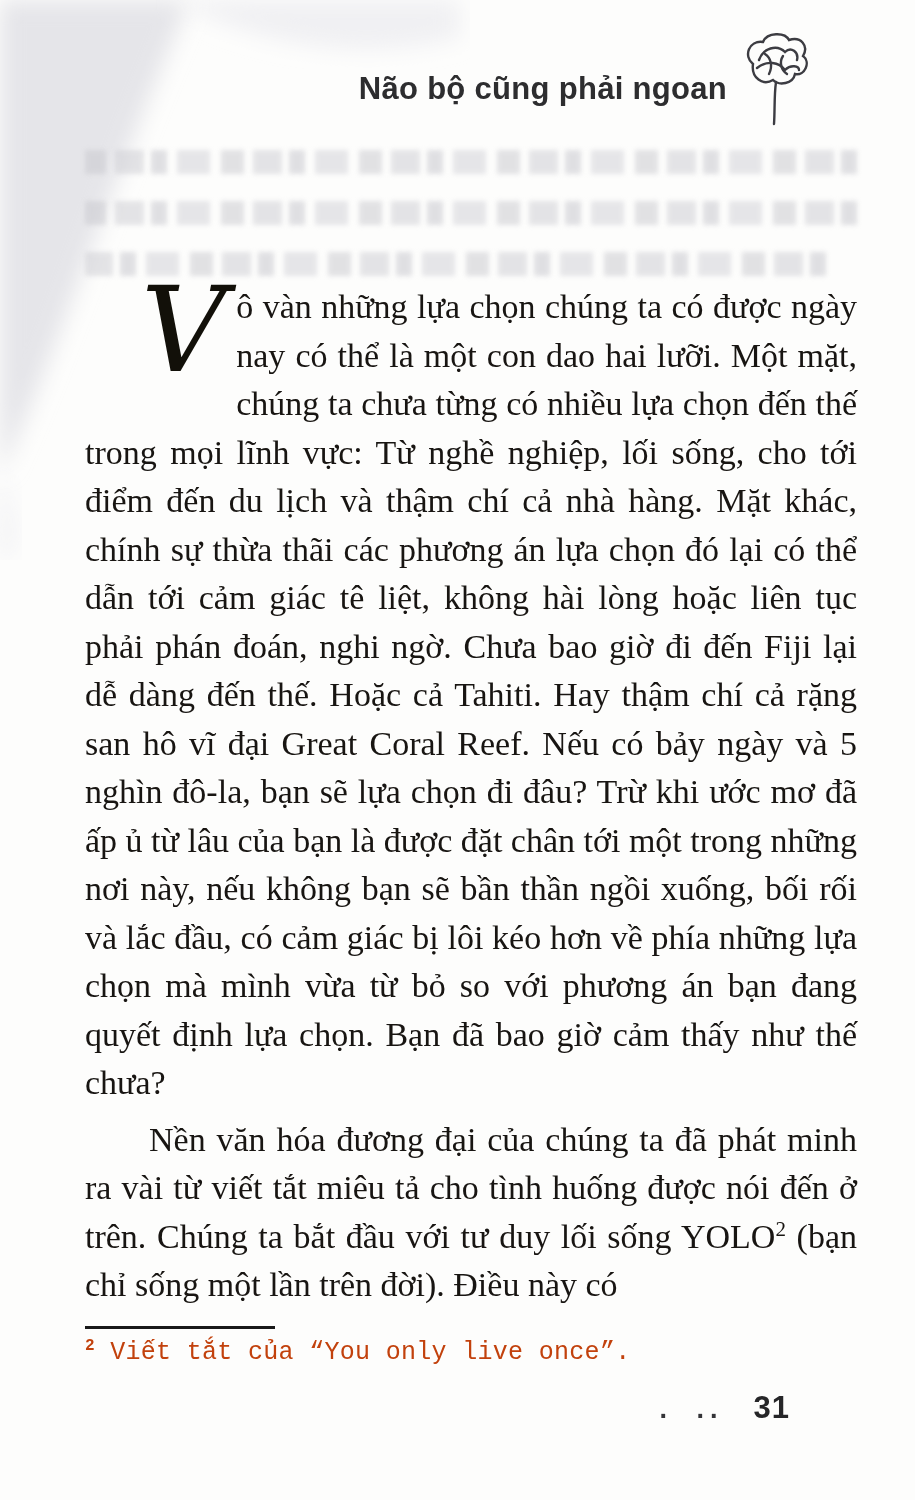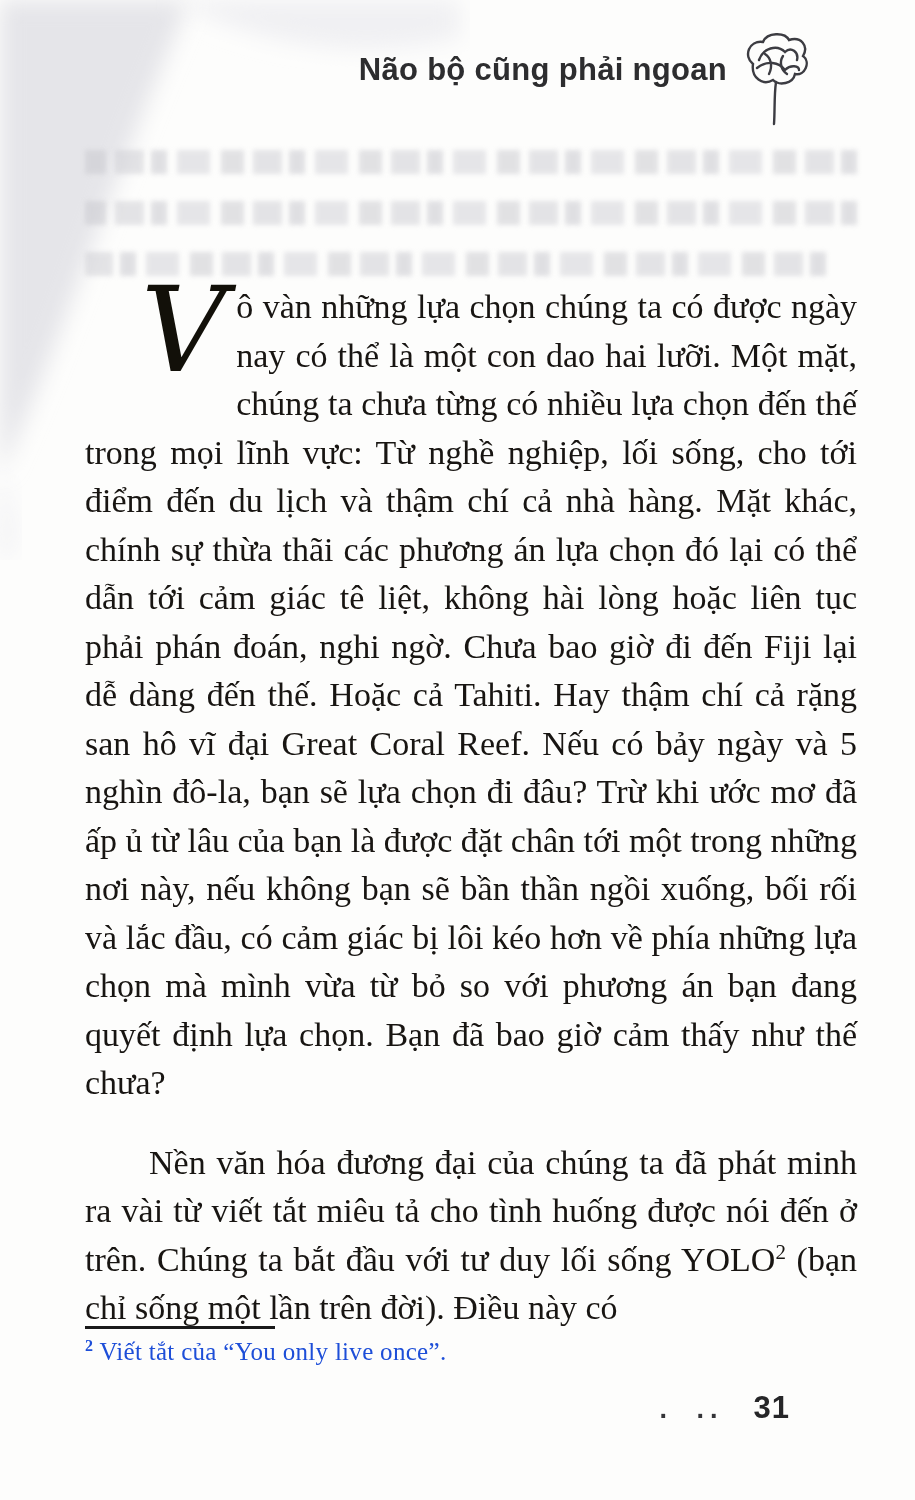--- a/index.html
+++ b/index.html
@@ -10,21 +10,21 @@
     overflow:hidden;
     font-family:"Liberation Serif", serif;
   }
 
   
   .corner-shadow { position:absolute; top:0; left:0; pointer-events:none; }
 
   
   .header {
     position:absolute; top:30px; right:104px;
-    display:flex; align-items:flex-start; gap:12px;
+    display:flex; align-items:center; gap:12px;
     font-family:"Liberation Sans", sans-serif;
   }
   .header-title {
     font-size:31px; font-weight:700; color:#2d2d2f;
     letter-spacing:0.3px; margin-top:22px; white-space:nowrap;
   }
   .brain { width:72px; height:96px; }
 
   
   .ghost-block { position:absolute; top:150px; left:85px; width:772px; }
@@ -45,32 +45,32 @@
   .para {
     margin:0; font-size:34px; line-height:48.5px;
     text-align:justify; color:#181512;
   }
   .dropcap {
     float:left;
     font-family:"DejaVu Serif", serif; font-style:italic;
     font-size:118px; line-height:86px; height:94px;
     margin:4px 10px 0 56px; color:#121009;
   }
-  .para2 { margin-top:31px; text-indent:64px; }
+  .para2 { margin-top:8px; text-indent:64px; }
   .para2 sup { font-size:21px; line-height:0; }
 
   
   .footnote-rule {
     position:absolute; left:85px; top:1326px;
     width:190px; height:0; border-top:3px solid #191919;
   }
   .footnote {
     position:absolute; left:85px; top:1338px; width:700px;
-    font-family:Liberation Serif, serif;
-    font-size:25px; color:#1d4ed8; letter-spacing:0.3px;
+    font-family:Liberation Mono, monospace;
+    font-size:25px; color:#c2410c; letter-spacing:0.3px;
   }
   .footnote sup { font-size:16px; font-weight:700; line-height:0; }
 
   
   .footer {
     position:absolute; top:1390px; right:125px;
     display:flex; align-items:baseline; gap:30px;
     font-family:"Liberation Sans", sans-serif; font-weight:700; color:#262628;
   }
   .footer-dots { font-size:27px; letter-spacing:6px; word-spacing:10px; color:#343438; }

